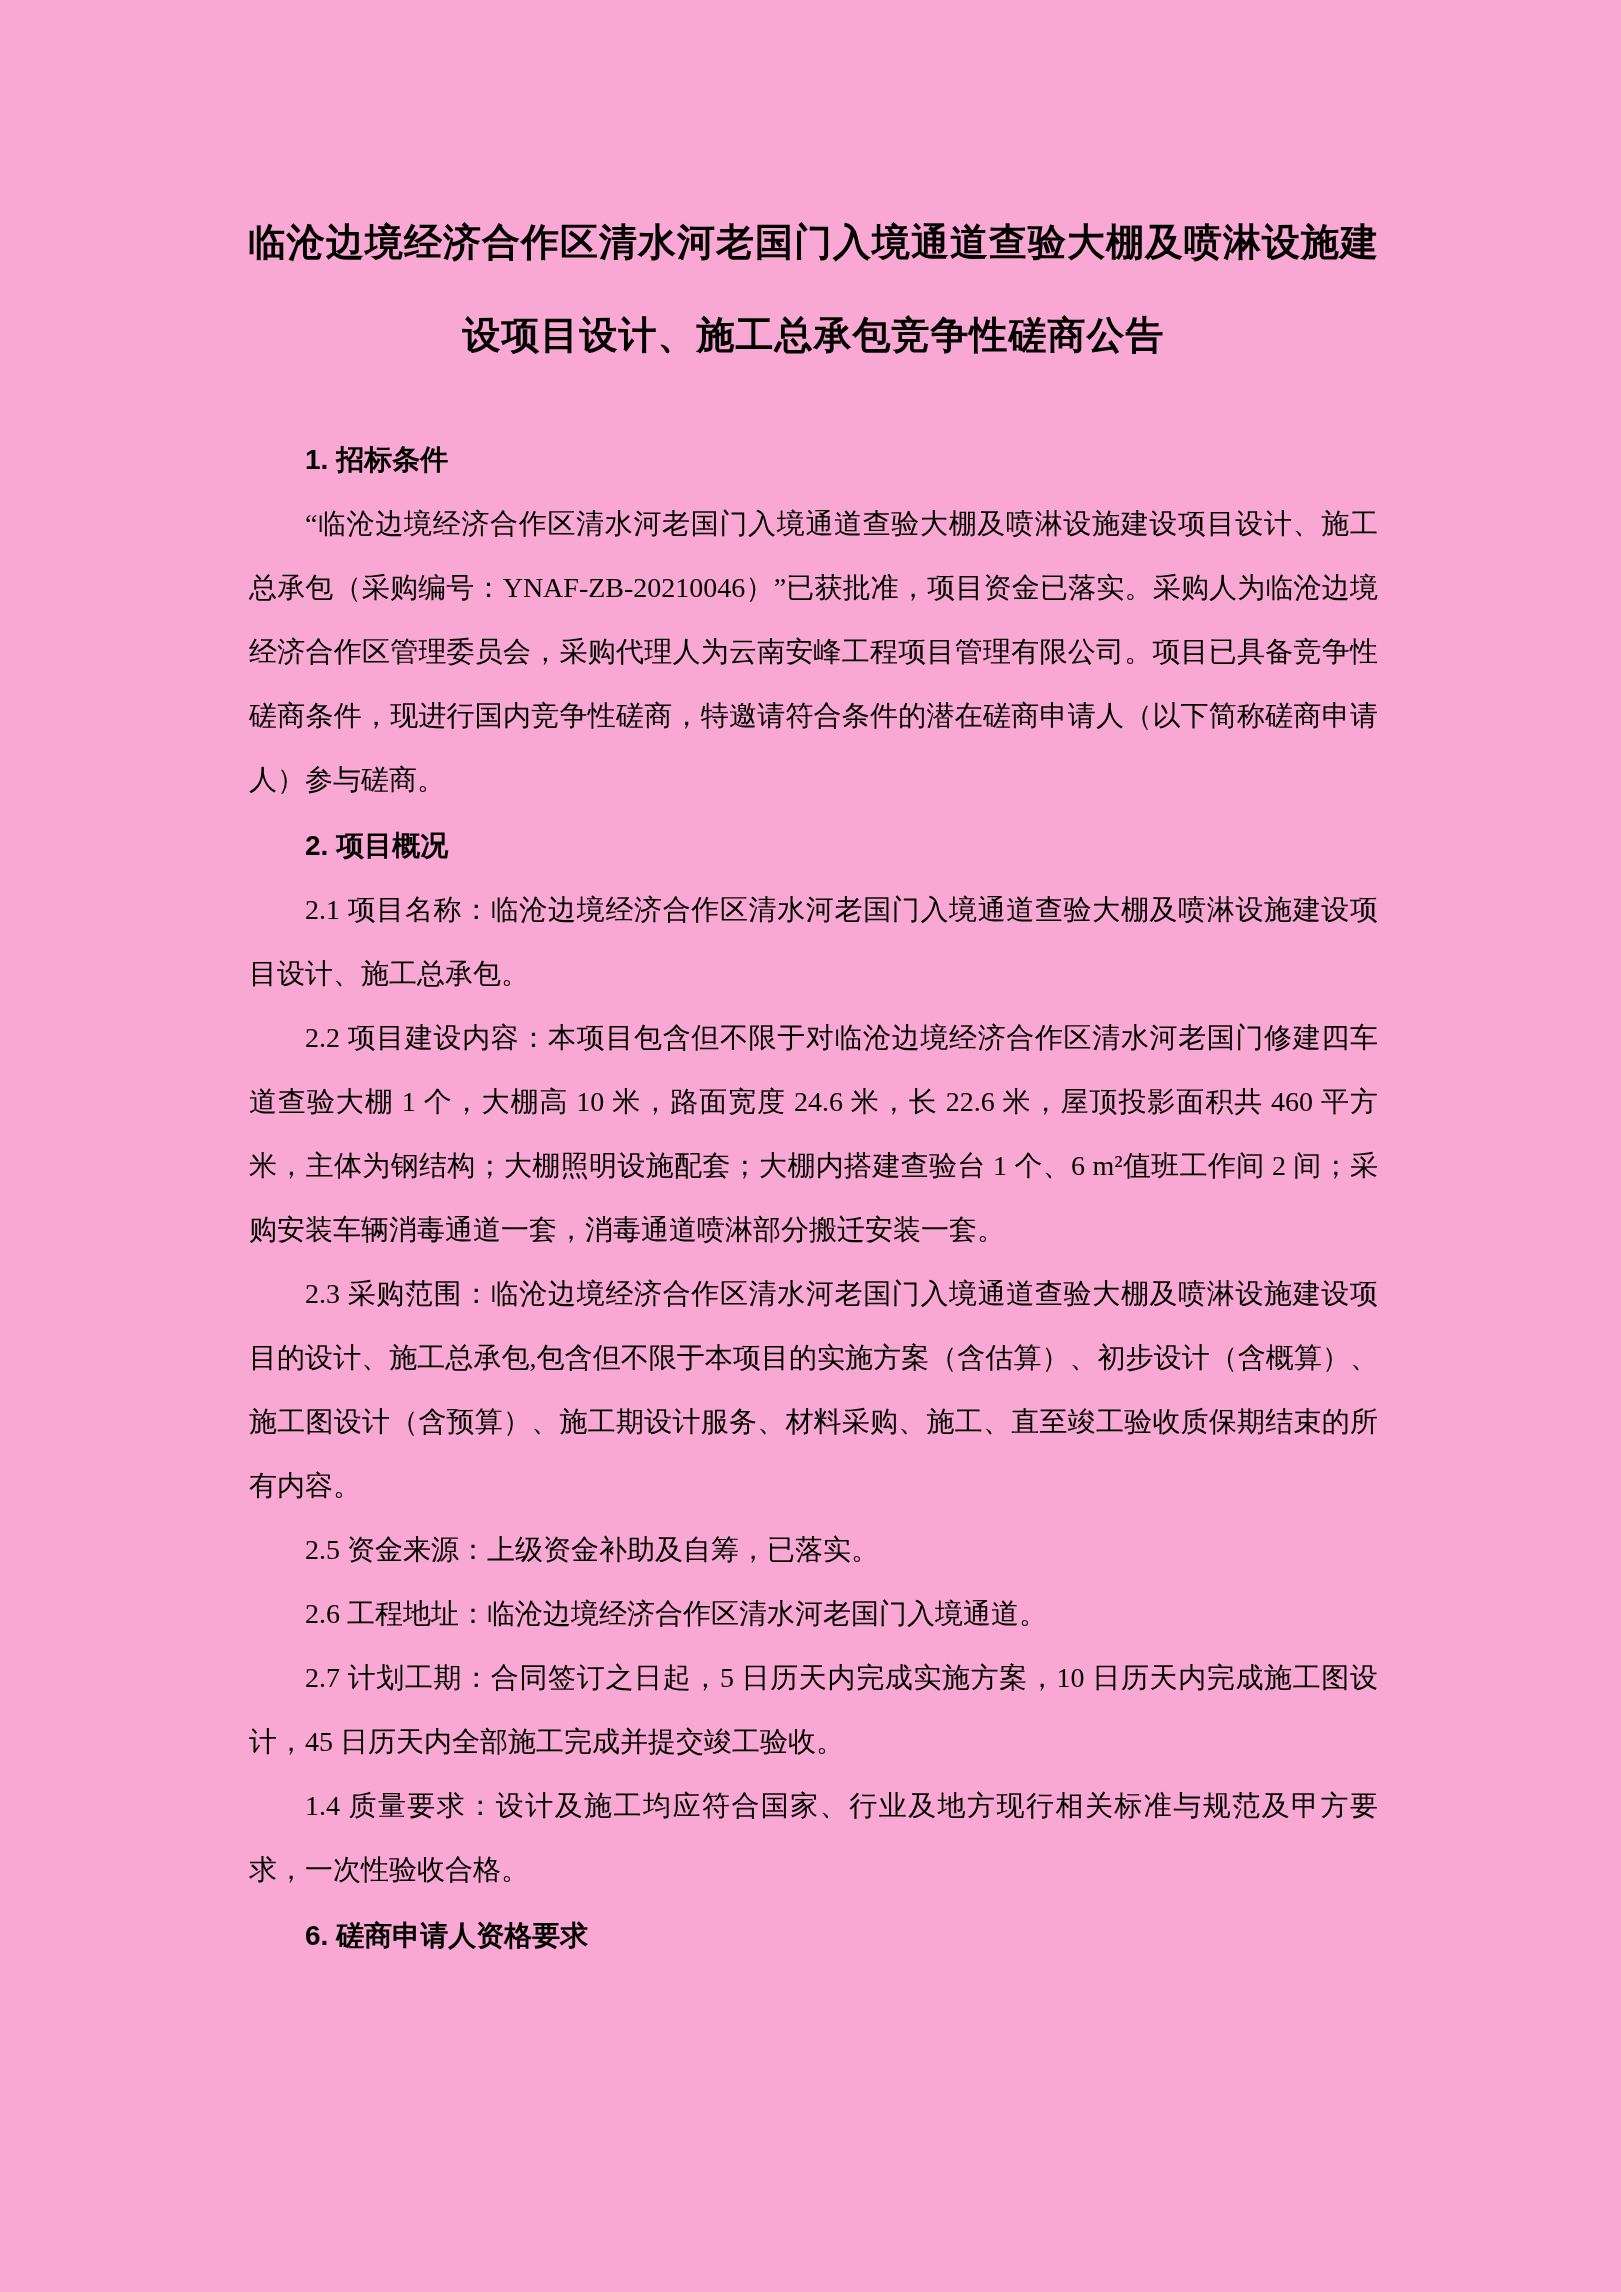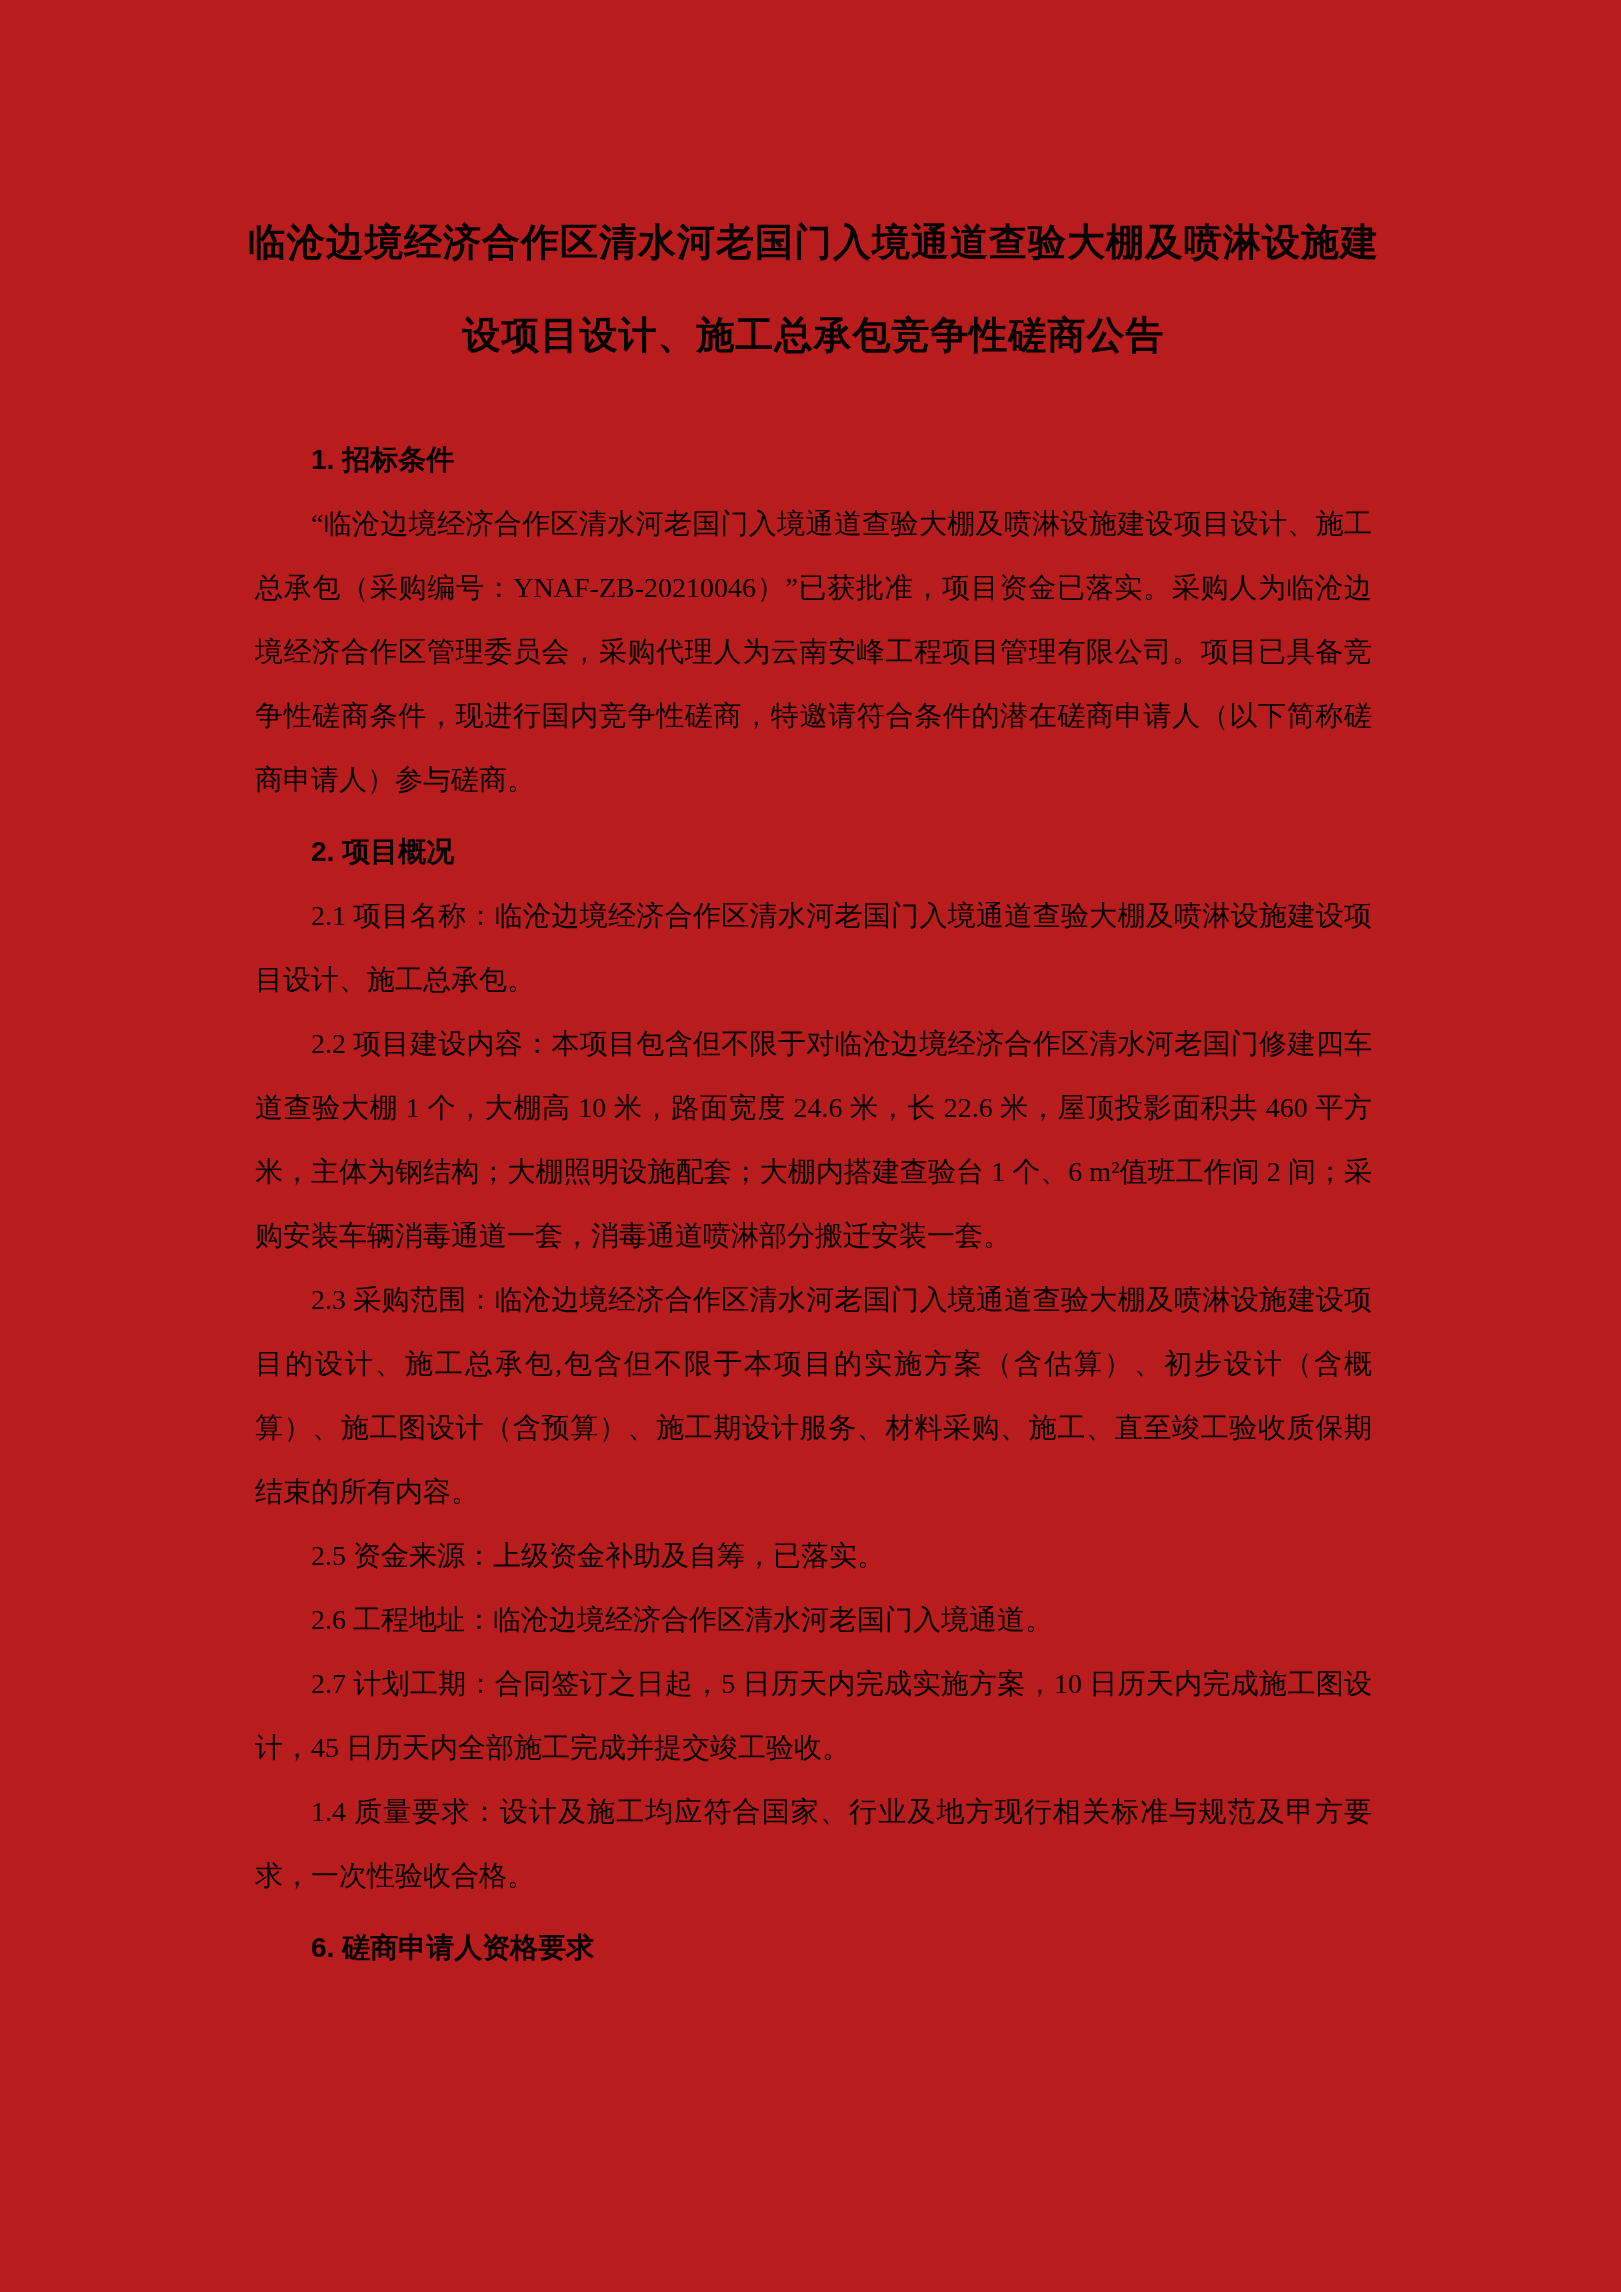--- a/index.html
+++ b/index.html
@@ -13,34 +13,34 @@
     color: #000000;
     font-family: "Liberation Serif", "DejaVu Serif", serif;
     -webkit-font-smoothing: antialiased;
   }
   .page {
     box-sizing: border-box;
     width: 1621px;
     height: 2293px;
     padding: 196px 241px 0 247px;
     overflow: hidden;
-    background: #b91c1c;
+    background: #f9a8d4;
   }
   .doc-title {
     font-family: "Liberation Sans", "DejaVu Sans", sans-serif;
     font-weight: bold;
     font-size: 38px;
     line-height: 93px;
     letter-spacing: 1px;
     text-align: center;
     margin: 0 auto 46px auto;
     max-width: 1133px;
   }
   section {
-    margin: 8px;
+    margin: 2px;
     padding: 0;
   }
   .sec-heading {
     font-family: "Liberation Sans", "DejaVu Sans", sans-serif;
     font-weight: bold;
     font-size: 28px;
     line-height: 64px;
     text-indent: 2em;
     margin: 0;
   }

